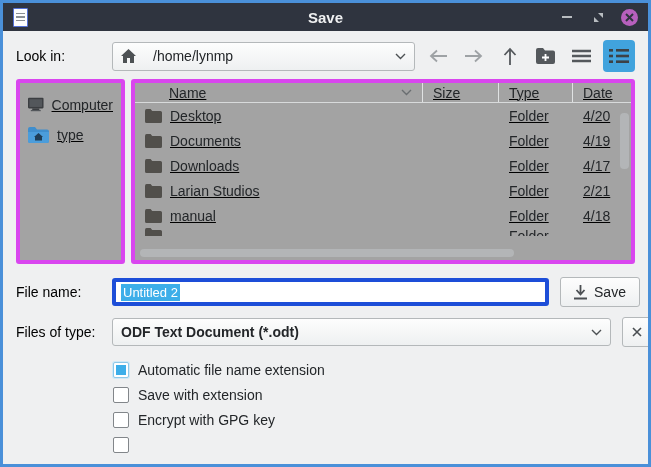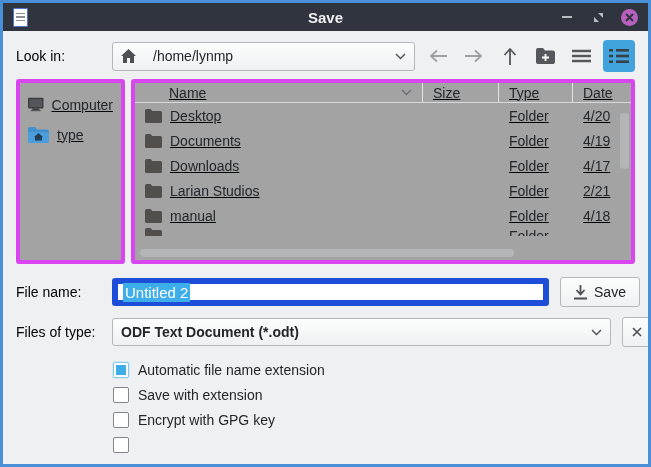--- a/index.html
+++ b/index.html
@@ -67,22 +67,22 @@
   .trow.partial { height:8px; align-items:flex-start; }
   .vscroll { position:absolute; top:30px; right:2px; width:9px; height:130px; }
   .vthumb { width:9px; height:56px; background:#b3b5b7; border-radius:4px; }
   .hscroll { position:absolute; left:5px; right:18px; bottom:3px; height:8px; }
   .hthumb { width:79%; height:8px; background:#b3b5b7; border-radius:4px; }
   
   .filename-row { margin-top:13px; height:30px; }
   .filetype-row { margin-top:10px; height:30px; }
   .text-input {
     width:437px; height:28px; flex:none; background:#fff;
-    border:6px solid #1d4ed8; border-radius:3px;
-    display:flex; align-items:center; padding:0 5px; font-size:15px;
+    border:4px solid #1d4ed8; border-radius:3px;
+    display:flex; align-items:center; padding:0 5px; font-size:13px;
   }
   .sel-text { background:#3daee9; color:#fff; padding:1px 2px; }
   .type-select { width:499px; flex:none; height:28px;font-weight:bold; }
   .btn {
     margin-left:11px; width:80px; height:30px; flex:none;
     border:1px solid #b4b8ba; border-radius:3px;
     background:linear-gradient(#fdfdfd,#eef0f1);
     display:flex; align-items:center; justify-content:center; gap:7px;
     font-size:14px; color:#232629;
   }

